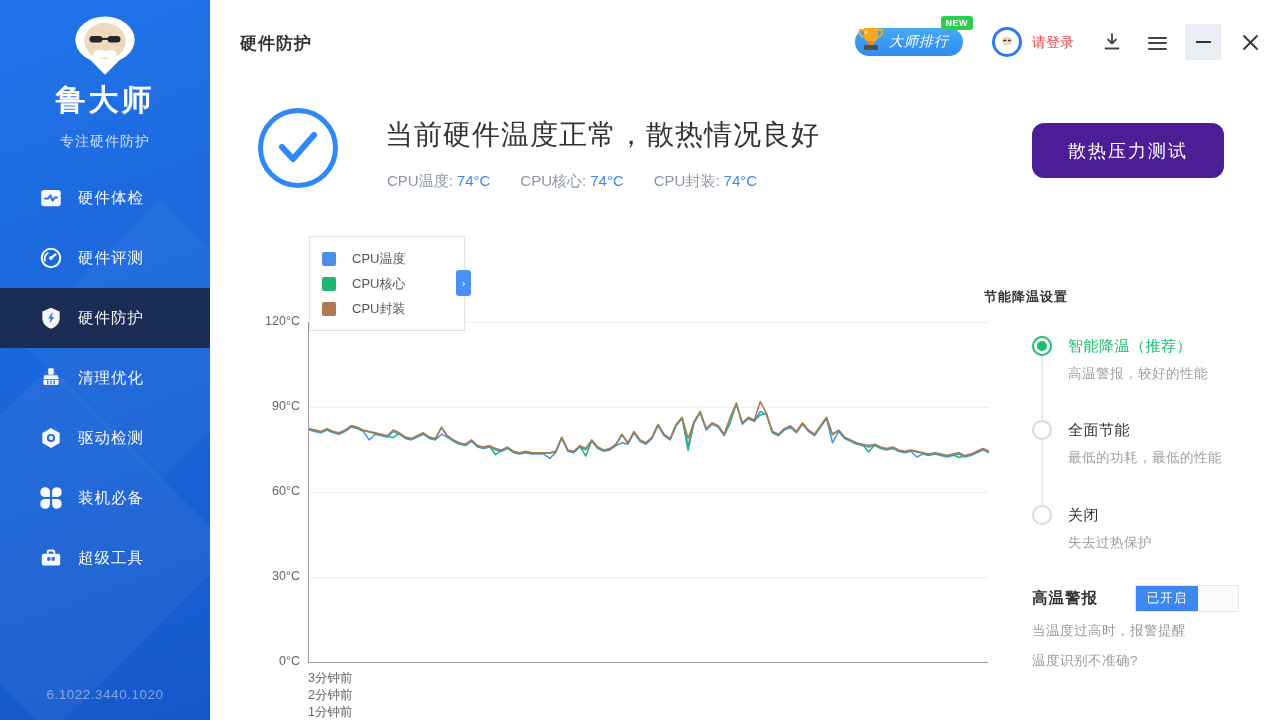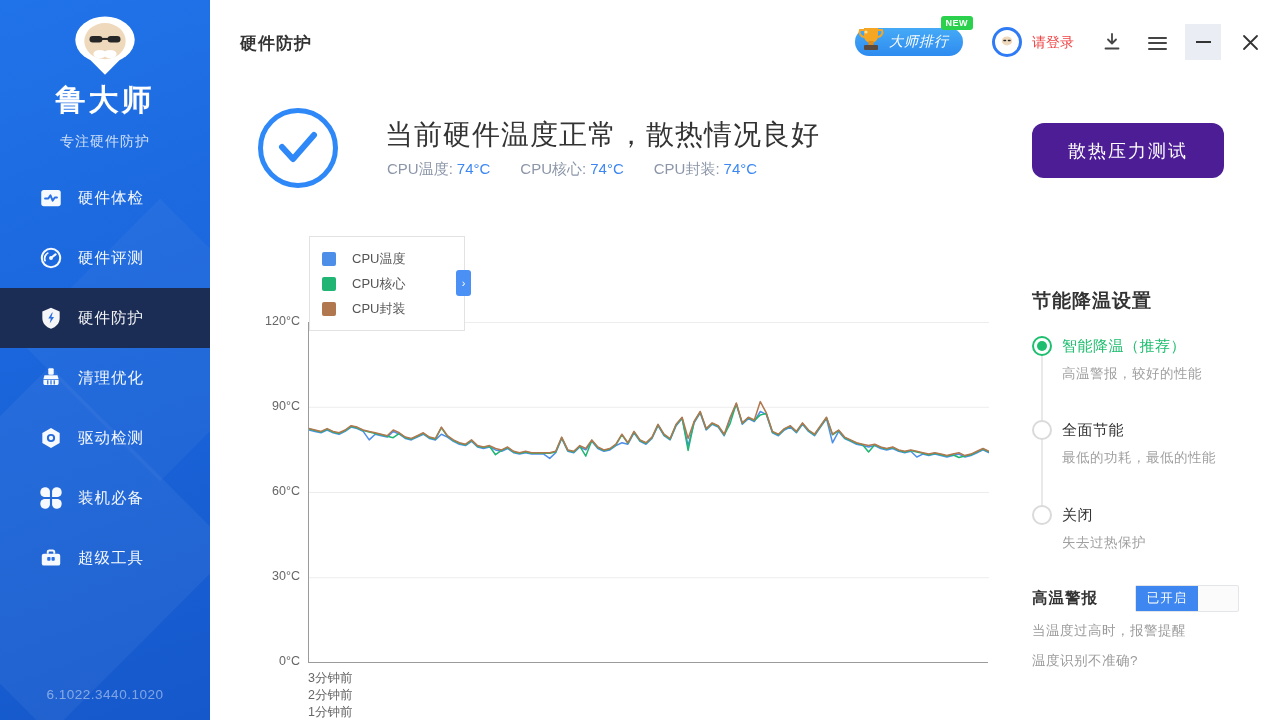--- a/index.html
+++ b/index.html
@@ -47,21 +47,21 @@
   .min-btn { position:absolute; left:975px; top:24px; width:36px; height:36px; background:#EAEDF3;
     display:flex; align-items:center; justify-content:center; cursor:pointer; }
   .min-btn div { width:15px; height:2px; background:#333; }
   .close-btn { position:absolute; left:1022px; top:24px; width:36px; height:36px;
     display:flex; align-items:center; justify-content:center; cursor:pointer; font-size:20px; color:#333; }
 
   
   .check-circle { position:absolute; left:48px; top:108px; width:80px; height:80px; border-radius:50%;
     border:5px solid #2F88F7; display:flex; align-items:center; justify-content:center; }
   .headline { position:absolute; left:175px; top:116px; font-size:28px; color:#333; letter-spacing:1px; }
-  .metrics { position:absolute; left:177px; top:160px; display:flex; gap:30px; font-size:15px; }
+  .metrics { position:absolute; left:177px; top:172px; display:flex; gap:30px; font-size:15px; }
   .metric .m-label { color:#8C96A8; }
   .metric .m-value { color:#3C87F2; margin-left:4px; }
   .stress-btn { position:absolute; left:822px; top:123px; width:192px; height:55px; background:#4c1d95;
     color:#fff; font-size:18px; letter-spacing:2px; border:none; border-radius:12px; cursor:pointer;
     display:flex; align-items:center; justify-content:center; font-family:inherit; }
 
   
   .chart-area { position:absolute; left:45px; top:322px; width:740px; }
   .ylabels { position:absolute; left:0; top:0; width:45px; height:341px; }
   .ylabels span { position:absolute; right:0; font-size:12.5px; color:#666; width:45px; text-align:right; }
@@ -73,23 +73,23 @@
     font-size:12.5px; color:#666;flex-direction:column; }
   .legend { position:absolute; left:0px; top:-86px; width:156px; background:#fff; border:1px solid #E2E2E2;
     padding:9px 12px; z-index:3; }
   .legend-item { display:flex; align-items:center; height:25px; cursor:pointer; }
   .legend-swatch { width:14px; height:14px; border-radius:2px; margin-right:16px; background:#888; }
   .legend-label { font-size:13px; color:#555; }
   .legend-expander { position:absolute; right:-7px; top:33px; width:15px; height:26px; background:#4A90F5;
     border-radius:3px; color:#fff; font-size:11px; display:flex; align-items:center; justify-content:center; cursor:pointer; }
 
   
-  .panel-title { position:absolute; left:822px; top:288px; font-size:19px; font-weight:bold; color:#333; letter-spacing:1px;font-family:Liberation Serif, serif; }
+  .panel-title { position:absolute; left:774px; top:288px; font-size:13px; font-weight:bold; color:#333; letter-spacing:1px;font-family:Liberation Serif, serif; }
   .connector { position:absolute; left:831px; top:346px; width:2px; height:168px; background:#E9E9E9; }
-  .option { position:absolute; left:822px; display:flex; gap:10px; cursor:pointer; }
+  .option { position:absolute; left:822px; display:flex; gap:16px; cursor:pointer; }
   .opt-1 { top:336px; } .opt-2 { top:420px; } .opt-3 { top:505px; }
   .radio { position:relative; width:20px; height:20px; border-radius:50%; border:2px solid #DADADA;
     background:#fff; flex:0 0 20px; z-index:2; }
   .option.selected .radio { border-color:#1DBE6E; }
   .option.selected .radio::after { content:""; position:absolute; left:3px; top:3px; width:10px; height:10px;
     border-radius:50%; background:#1DBE6E; }
   .opt-label { font-size:15px; color:#333; letter-spacing:.5px; padding-top:1px; }
   .option.selected .opt-label { color:#1DBE6E; }
   .opt-desc { font-size:13.5px; color:#A0A0A0; margin-top:9px; letter-spacing:.5px; }
 

